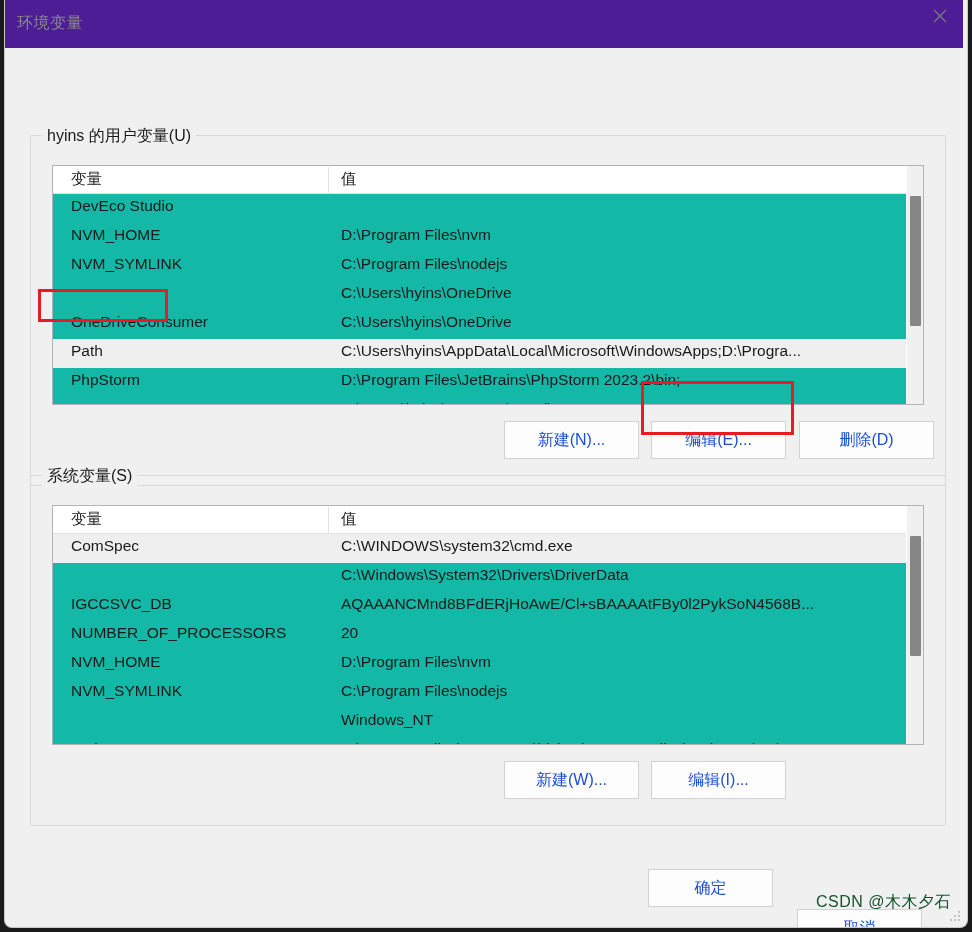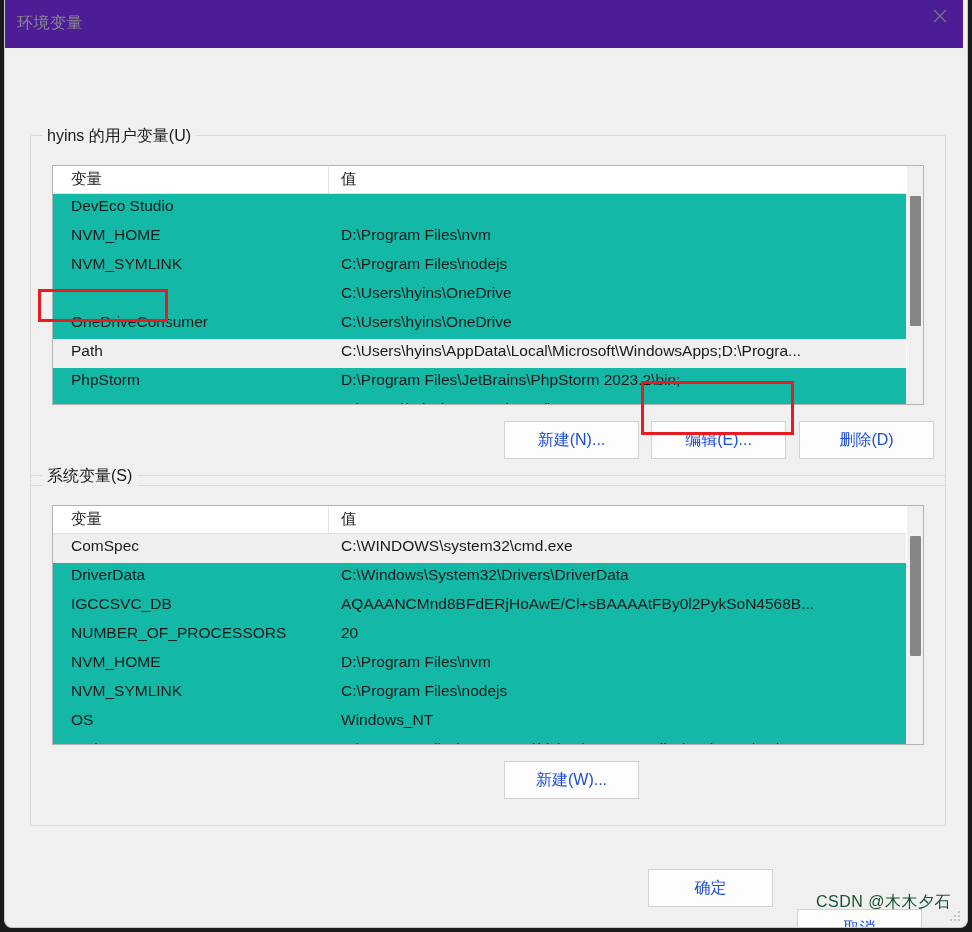--- a/index.html
+++ b/index.html
@@ -273,54 +273,53 @@
         <div class="col col-name">变量</div>
         <div class="divider"></div>
         <div class="col col-val">值</div>
       </div>
       <div class="lv-body" id="system-rows">
           <div class="lv-row selected">
             <div class="cell cell-name">ComSpec</div>
             <div class="cell cell-val">C:\WINDOWS\system32\cmd.exe</div>
           </div>
           <div class="lv-row">
-            <div class="cell cell-name">DriverData</div>
             <div class="cell cell-val">C:\Windows\System32\Drivers\DriverData</div>
           </div>
           <div class="lv-row">
             <div class="cell cell-name">IGCCSVC_DB</div>
             <div class="cell cell-val">AQAAANCMnd8BFdERjHoAwE/Cl+sBAAAAtFBy0l2PykSoN4568B...</div>
           </div>
           <div class="lv-row">
             <div class="cell cell-name">NUMBER_OF_PROCESSORS</div>
             <div class="cell cell-val">20</div>
           </div>
           <div class="lv-row">
             <div class="cell cell-name">NVM_HOME</div>
             <div class="cell cell-val">D:\Program Files\nvm</div>
           </div>
           <div class="lv-row">
             <div class="cell cell-name">NVM_SYMLINK</div>
             <div class="cell cell-val">C:\Program Files\nodejs</div>
           </div>
           <div class="lv-row">
-            <div class="cell cell-name">OS</div>
             <div class="cell cell-val">Windows_NT</div>
           </div>
           <div class="lv-row">
             <div class="cell cell-name">Path</div>
             <div class="cell cell-val">D:\Program Files\vmware16\bin\;D:\Program Files\Python27\;D:\P</div>
           </div>
         </div>
       <div class="scrollbar">
         <div class="scroll-thumb" id="system-thumb"></div>
       </div>
     </div>
 
     <div class="btn grp-btn-1">新建(W)...</div>
+    <div class="btn grp-btn-2">编辑(I)...</div>
   </div>
 
   <div class="btn bottom-btn" id="ok-button">确定</div>
   <div class="btn bottom-btn" id="cancel-button">取消</div>
 
   <div class="watermark">CSDN @木木夕石</div>
   <div class="grip">
     <i style="left:8px;top:0"></i>
       <i style="left:4px;top:4px"></i>
       <i style="left:8px;top:4px"></i>

